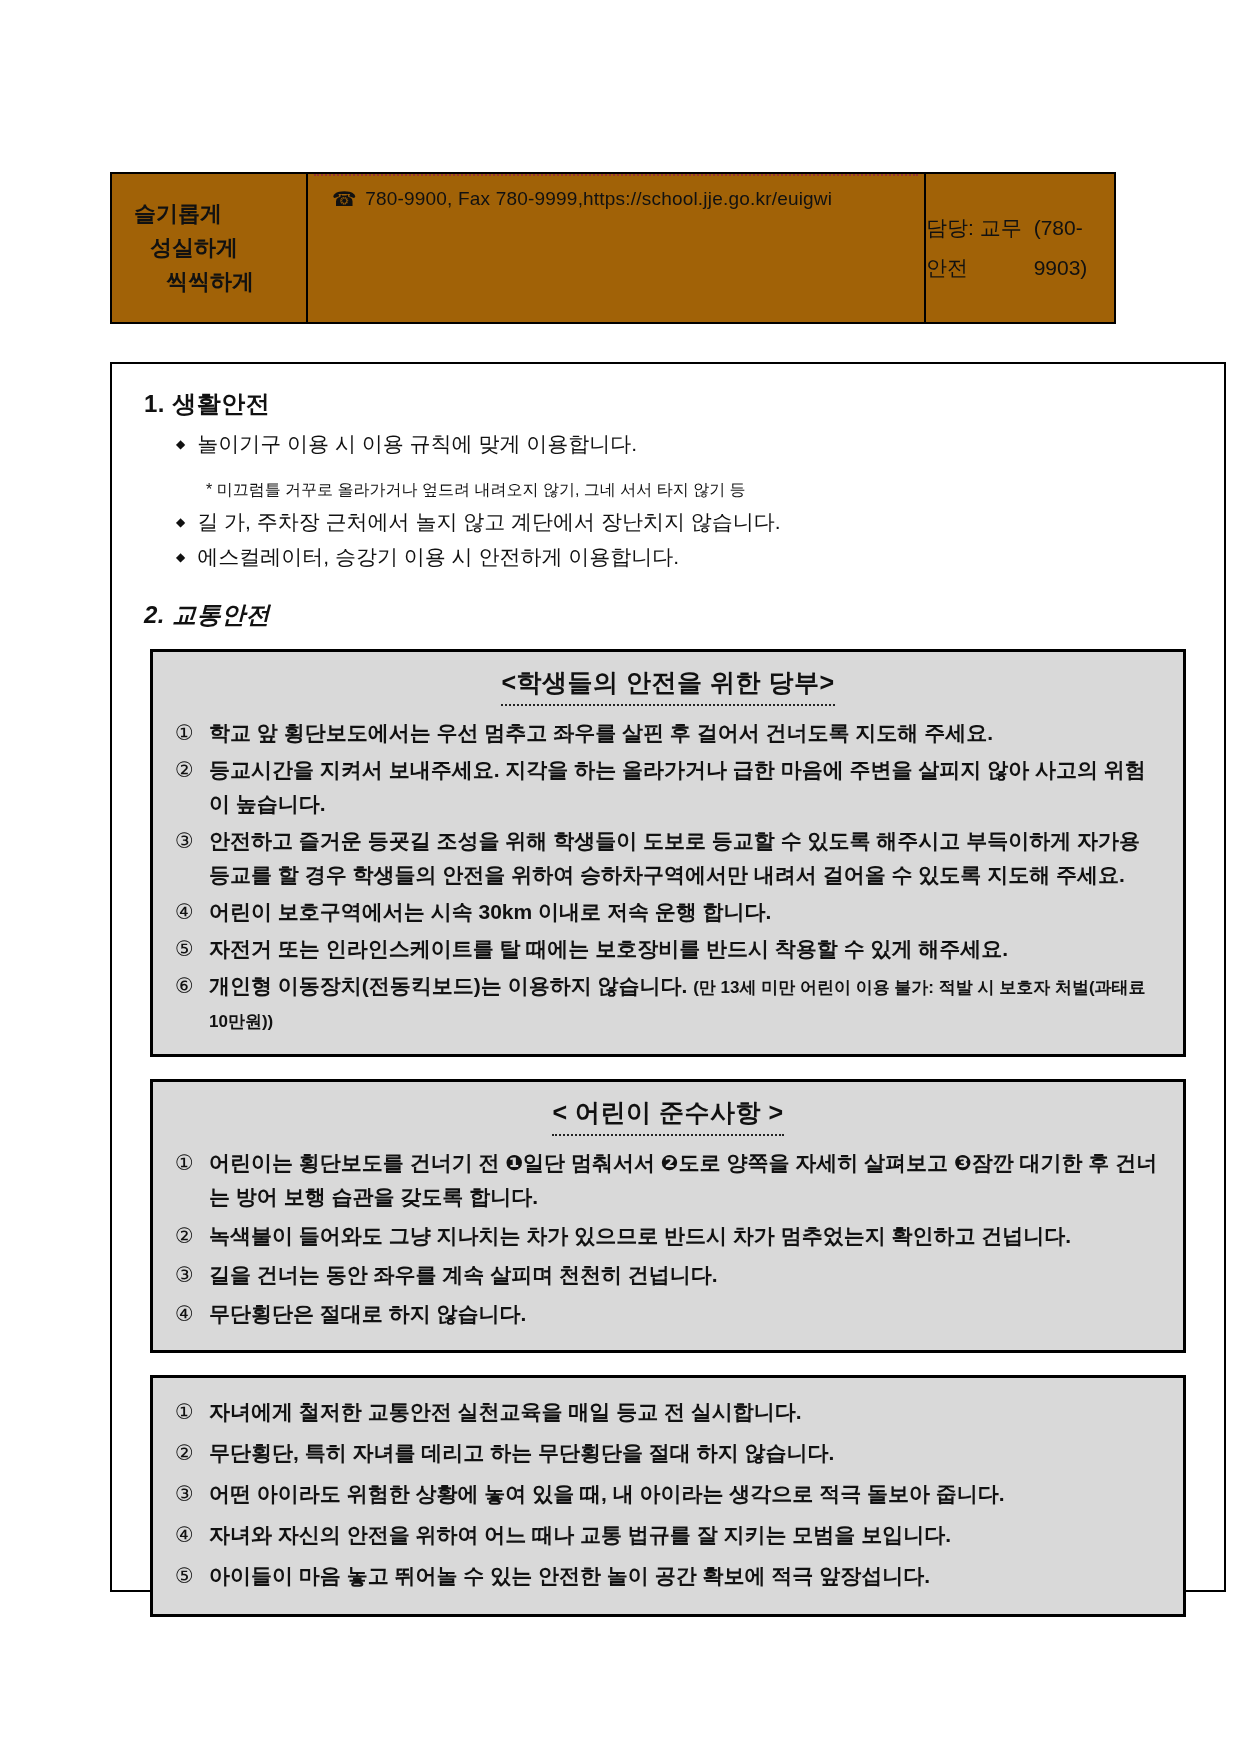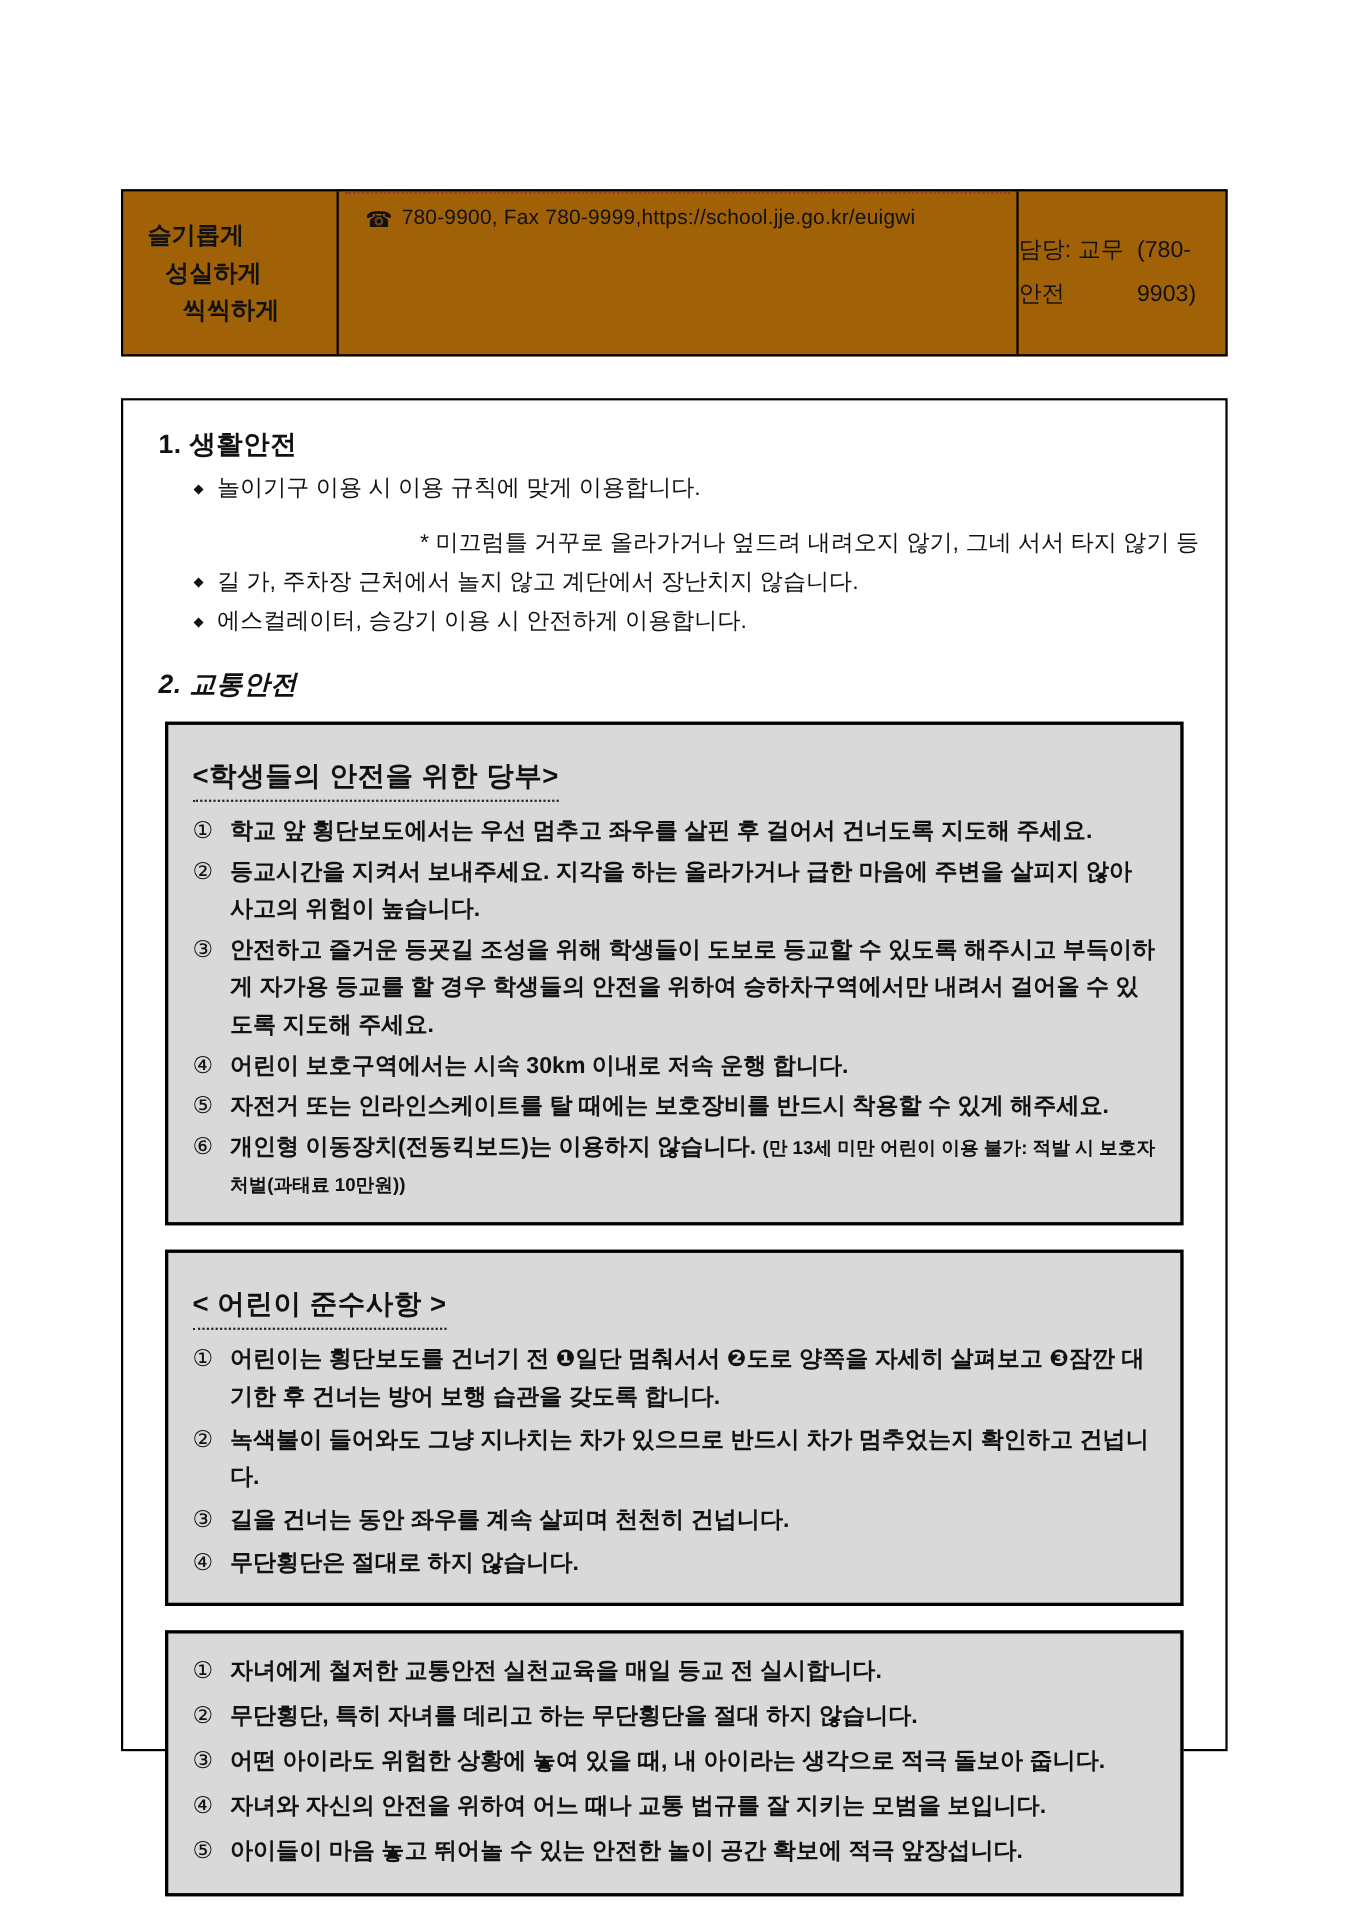--- a/index.html
+++ b/index.html
@@ -38,45 +38,45 @@
     font-size:19px;padding-left:24px;letter-spacing:0.2px;
   }
   .contact-row .phone-icon{margin-right:8px;font-size:20px;}
   .cell-contact{
     width:190px;border-left:2px solid #000;box-sizing:border-box;
     display:flex;justify-content:center;align-items:center;
     font-size:21px;line-height:1.9;
   }
   
   .main-box{
-    position:absolute;left:110px;top:362px;width:1006px;height:1230px;
+    position:absolute;left:110px;top:362px;width:1116px;height:1230px;
     border:2px solid #000;box-sizing:border-box;background:#fff;
     padding:20px 24px 0 24px;
   }
   .sec-heading{
     font-size:24px;font-weight:bold;letter-spacing:0.5px;margin:4px 0 8px 8px;
   }
   .bullet-line{
     display:flex;font-size:21px;line-height:1.5;margin:4px 0 4px 40px;
   }
   .bullet-glyph{
     font-size:12px;margin:7px 12px 0 0;flex:0 0 auto;color:#111;
   }
   .bullet-text{flex:1;}
   .sub-note{
-    font-size:21px;line-height:1.5;margin:18px 0 2px 70px;text-align:right;
+    font-size:16px;line-height:1.5;margin:18px 0 2px 70px;
   }
   .sec2-heading{margin-top:26px;font-style:italic;}
   
   .gray-box{
     margin:18px 14px 22px 14px;
     background:#d9d9d9;border:3px solid #000;
     padding:10px 22px 14px 22px;
   }
-  .gray-box-title-wrap{margin:20px 0 10px 0;}
+  .gray-box-title-wrap{text-align:center;margin:4px 0 10px 0;}
   .gray-box-title{
     display:inline-block;font-size:25px;font-weight:900;letter-spacing:0.5px;
     border-bottom:2px dotted #222;padding-bottom:5px;
   }
   .gitem{
     display:flex;font-size:21px;line-height:1.62;margin:3px 0;
   }
   .gnum{flex:0 0 34px;}
   .gtext{flex:1;font-weight:bold;}
   .gnote{font-size:17px;}

